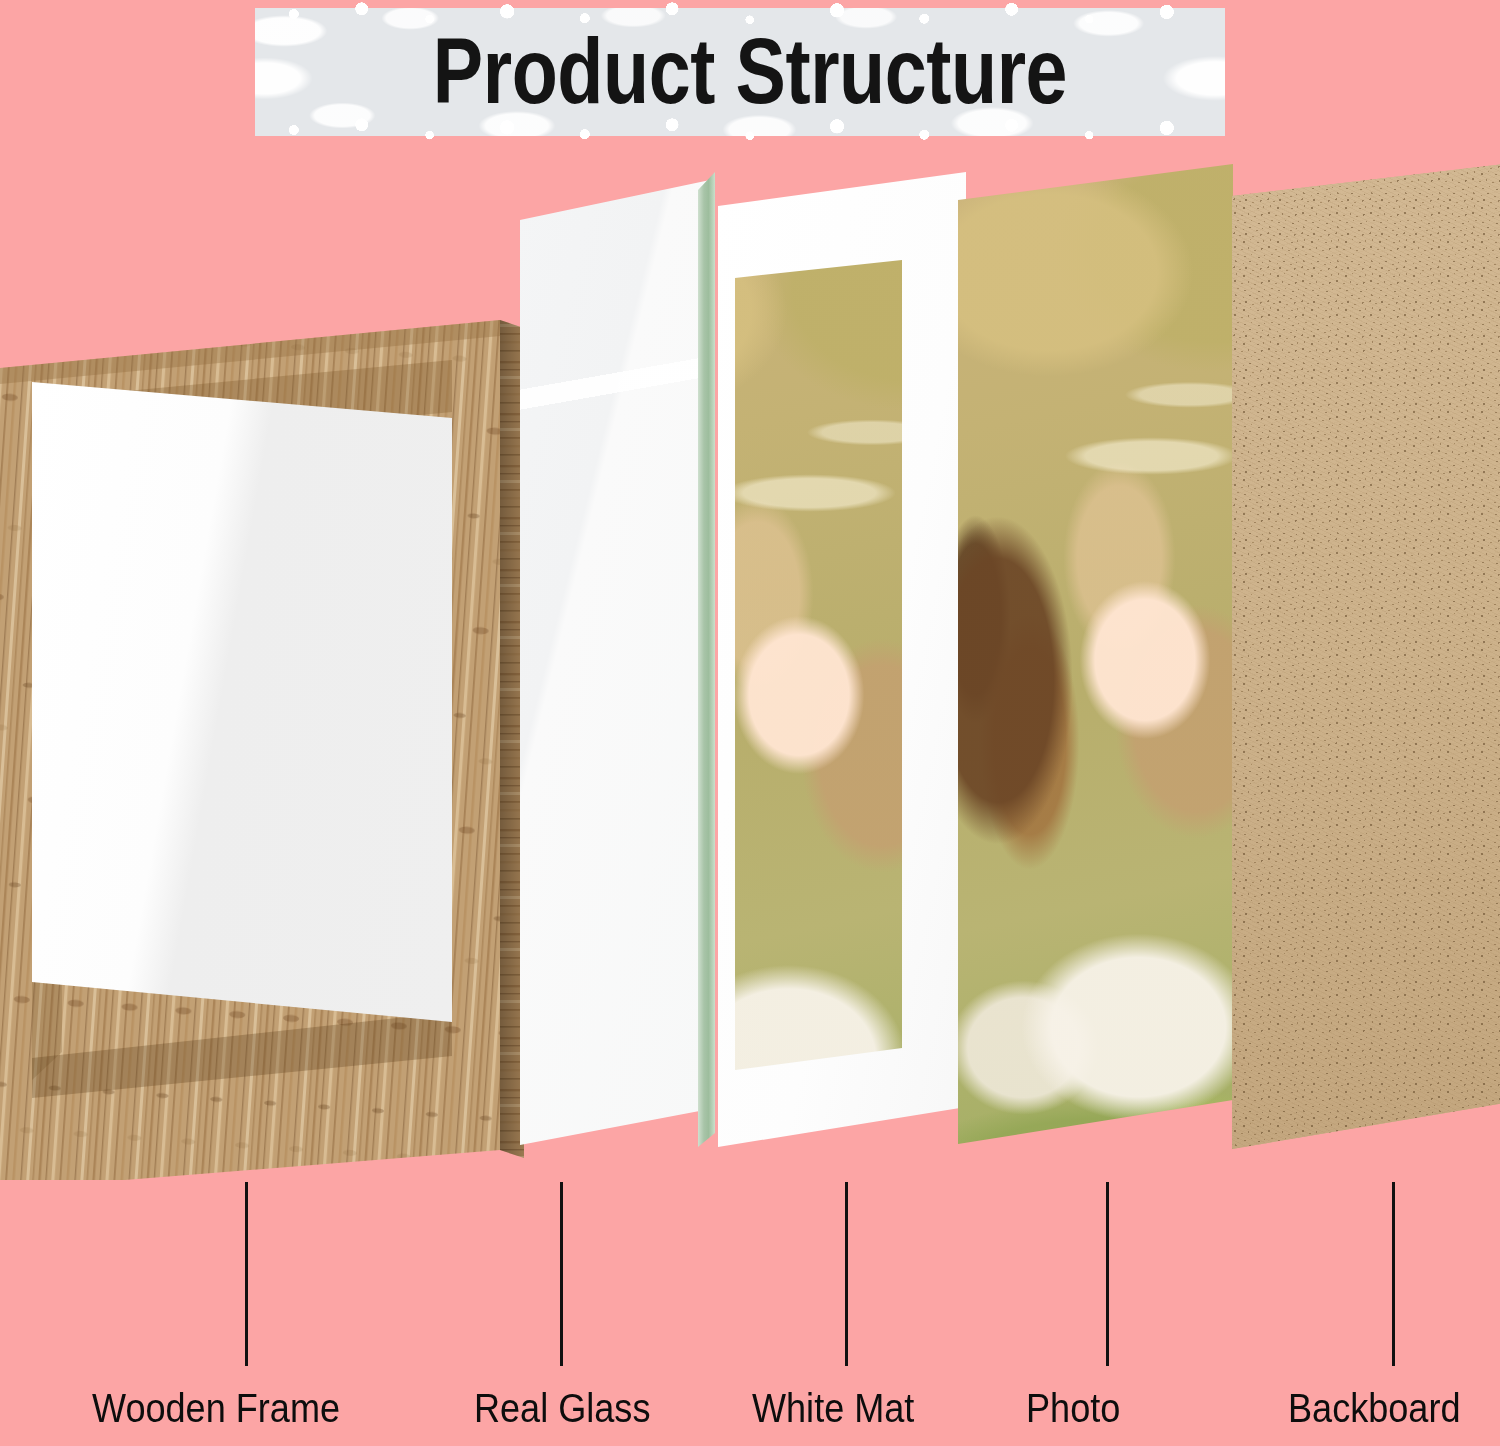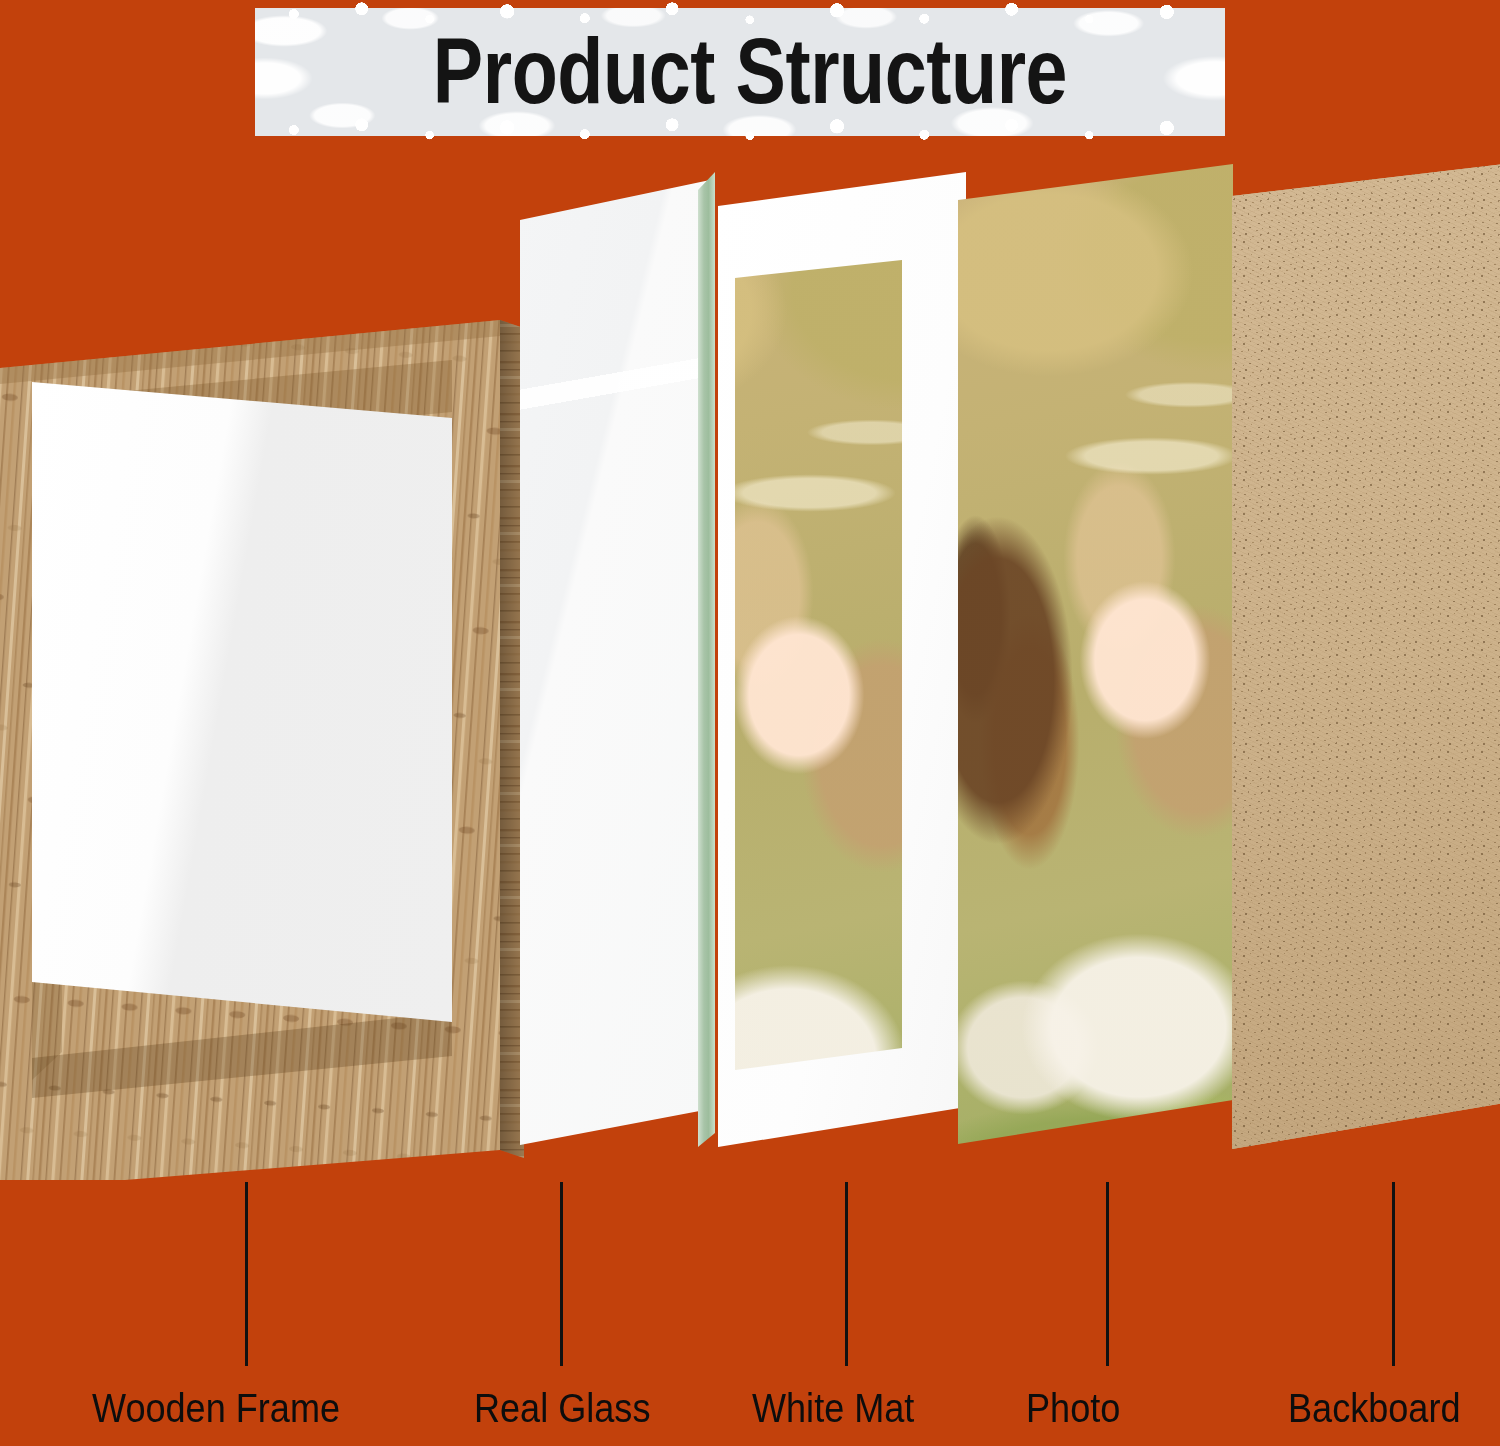--- a/index.html
+++ b/index.html
@@ -2,21 +2,21 @@
 <html><head>
 <meta charset="utf-8">
 <title>Product Structure</title>
 <style>
   html,body{margin:0;padding:0;background:#fff;}
   body{
     width:1500px;height:1446px;position:relative;overflow:hidden;
     font-family:"Liberation Sans","DejaVu Sans",sans-serif;
     -webkit-font-smoothing:antialiased;
   }
-  #stage{position:absolute;inset:0;background:#c2410c;}
+  #stage{position:absolute;inset:0;background:#fca5a5;}
 
   
   #title-block{position:absolute;left:0;top:0;width:1500px;height:150px;}
   #title-band{
     position:absolute;left:255px;top:8px;width:970px;height:128px;
     background:
       radial-gradient(ellipse 60px 22px at 3% 18%, rgba(255,255,255,.95) 0 60%, rgba(255,255,255,0) 72%),
       radial-gradient(ellipse 46px 18px at 9% 84%, rgba(255,255,255,.9) 0 60%, rgba(255,255,255,0) 72%),
       radial-gradient(ellipse 40px 16px at 16% 8%,  rgba(255,255,255,.85) 0 60%, rgba(255,255,255,0) 72%),
       radial-gradient(ellipse 52px 20px at 27% 92%, rgba(255,255,255,.9) 0 60%, rgba(255,255,255,0) 74%),

